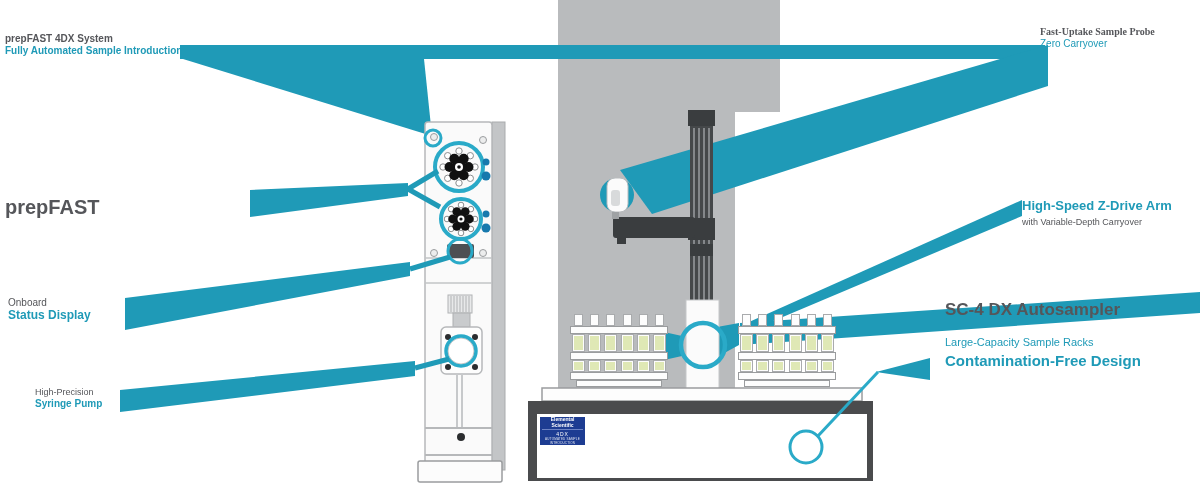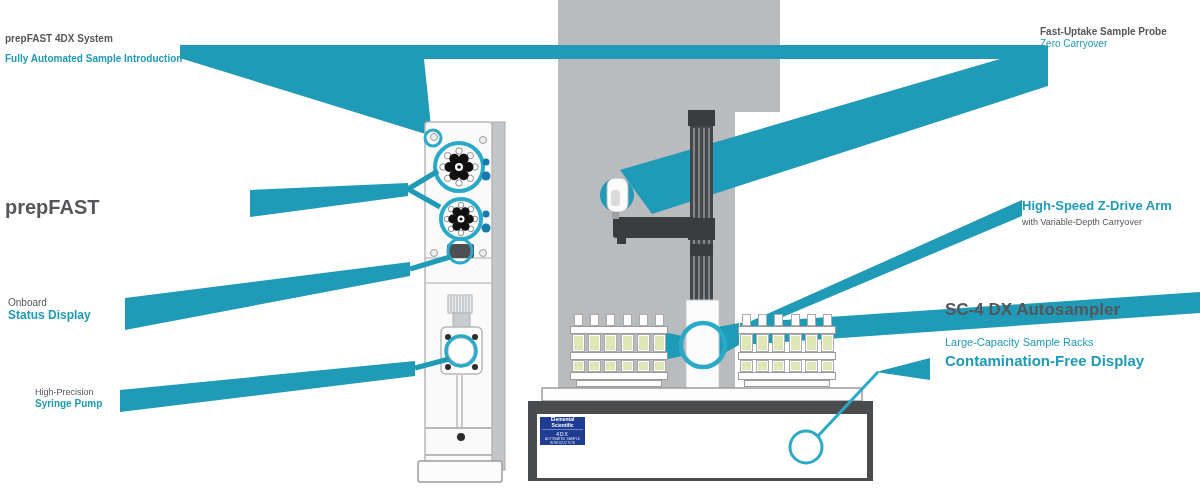--- a/index.html
+++ b/index.html
@@ -193,39 +193,39 @@
 
     <g fill="#1779ad">
       <circle cx="486" cy="162" r="3.5"></circle>
         <circle cx="486" cy="176" r="4.5"></circle>
       <circle cx="486" cy="214" r="3.5"></circle>
         <circle cx="486" cy="228" r="4.5"></circle>
     </g>
   </svg>
 
   <div class="label t-dark b" style="left:5px;top:33px;font-size:10px;">prepFAST 4DX System</div>
-  <div class="label t-teal b" style="left:5px;top:53px;font-size:10px;">Fully Automated Sample Introduction</div>
+  <div class="label t-teal b" style="left:5px;top:45px;font-size:10px;">Fully Automated Sample Introduction</div>
 
   <div class="label t-dark b" style="left:5px;top:162px;font-size:20px;margin-top:34px;">prepFAST</div>
 
   <div class="label t-dark" style="left:8px;top:297px;font-size:10px;">Onboard</div>
   <div class="label t-teal b" style="left:8px;top:309px;font-size:12px;">Status Display</div>
 
   <div class="label t-dark" style="left:35px;top:387px;font-size:9px;">High-Precision</div>
   <div class="label t-teal b" style="left:35px;top:398px;font-size:10px;">Syringe Pump</div>
 
-  <div class="label t-dark b" style="left:1040px;top:26px;font-size:10px;">Fast-Uptake Sample Probe</div>
+  <div class="label t-dark b" style="left:1040px;top:26px;font-size:10px;font-family:Liberation Serif, serif;">Fast-Uptake Sample Probe</div>
   <div class="label t-teal" style="left:1040px;top:38px;font-size:10px;">Zero Carryover</div>
 
   <div class="label t-teal b" style="left:1022px;top:199px;font-size:13px;">High-Speed Z-Drive Arm</div>
   <div class="label t-dark" style="left:1022px;top:217px;font-size:9px;">with Variable-Depth Carryover</div>
 
   <div class="label t-dark b" style="left:945px;top:300px;font-size:17px;">SC-4 DX Autosampler</div>
   <div class="label t-teal" style="left:945px;top:336px;font-size:11px;">Large-Capacity Sample Racks</div>
-  <div class="label t-teal b" style="left:945px;top:352px;font-size:15px;">Contamination-Free Display</div>
+  <div class="label t-teal b" style="left:945px;top:352px;font-size:15px;">Contamination-Free Design</div>
 
   <div id="racks">
       <div class="rack" style="left: 570px; top: 314px;">
         <div class="rack-row" style="top: 0px; height: 12px;">
           <div class="cap"></div>
           <div class="cap"></div>
           <div class="cap"></div>
           <div class="cap"></div>
           <div class="cap"></div>
           <div class="cap"></div>

